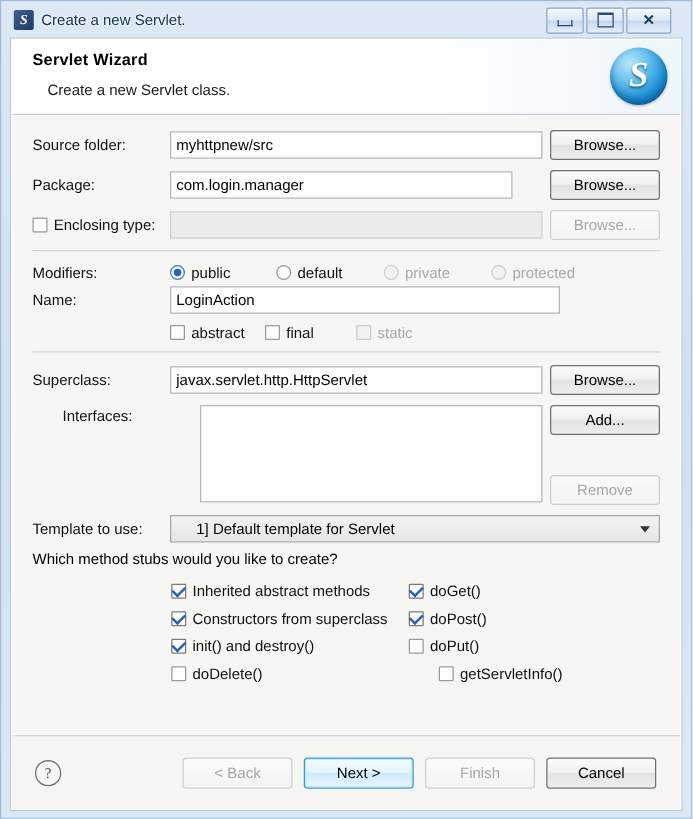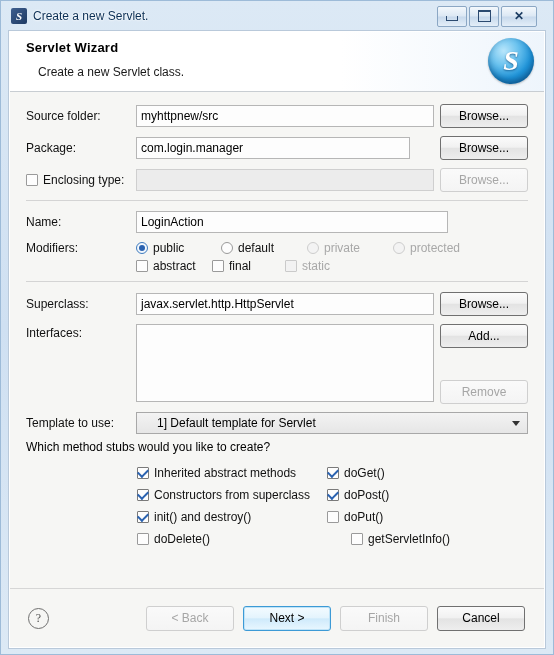--- a/index.html
+++ b/index.html
@@ -205,25 +205,20 @@
         <span class="lbl cb">
           <span class="ck"></span>
           <span>Enclosing type:</span>
         </span>
         <div class="txt dis" style="width:312px;"></div>
         <div class="btn dis" style="margin-left:6px;">Browse...</div>
       </div>
 
       <div class="sep"></div>
 
-      <div class="row">
-        <span class="lbl">Name:</span>
-        <div class="txt" style="width:312px;">LoginAction</div>
-      </div>
-
       <div class="row" style="margin-bottom:4px;">
         <span class="lbl">Modifiers:</span>
         <span style="display:flex;align-items:center;width:85px;">
           <span class="rd on"></span>
           <span class="optlabel">public</span>
         </span>
         <span style="display:flex;align-items:center;width:86px;">
           <span class="rd"></span>
           <span class="optlabel">default</span>
         </span>
@@ -231,20 +226,25 @@
           <span class="rd dis"></span>
           <span class="optlabel dis">private</span>
         </span>
         <span style="display:flex;align-items:center;">
           <span class="rd dis"></span>
           <span class="optlabel dis">protected</span>
         </span>
       </div>
 
       <div class="row">
+        <span class="lbl">Name:</span>
+        <div class="txt" style="width:312px;">LoginAction</div>
+      </div>
+
+      <div class="row">
         <span class="lbl"></span>
         <span style="display:flex;align-items:center;width:76px;">
           <span class="ck"></span>
           <span class="optlabel">abstract</span>
         </span>
         <span style="display:flex;align-items:center;width:73px;">
           <span class="ck"></span>
           <span class="optlabel">final</span>
         </span>
         <span style="display:flex;align-items:center;">
@@ -255,21 +255,21 @@
 
       <div class="sep"></div>
 
       <div class="row">
         <span class="lbl">Superclass:</span>
         <div class="txt" style="width:312px;">javax.servlet.http.HttpServlet</div>
         <div class="btn" style="margin-left:6px;">Browse...</div>
       </div>
 
       <div class="row" style="align-items:flex-start;">
-        <span class="lbl" style="padding-top:2px;">Interfaces:</span>
+        <span class="lbl" style="padding-top:2px;margin-left:24px;">Interfaces:</span>
         <div class="iface-box" style="width:312px;height:78px;"></div>
         <div style="margin-left:6px;display:flex;flex-direction:column;gap:32px;">
           <div class="btn">Add...</div>
           <div class="btn dis">Remove</div>
         </div>
       </div>
 
       <div class="row" style="margin-top:2px;margin-bottom:4px;">
         <span class="lbl">Template to use:</span>
         <div class="combo" style="width:406px;">

